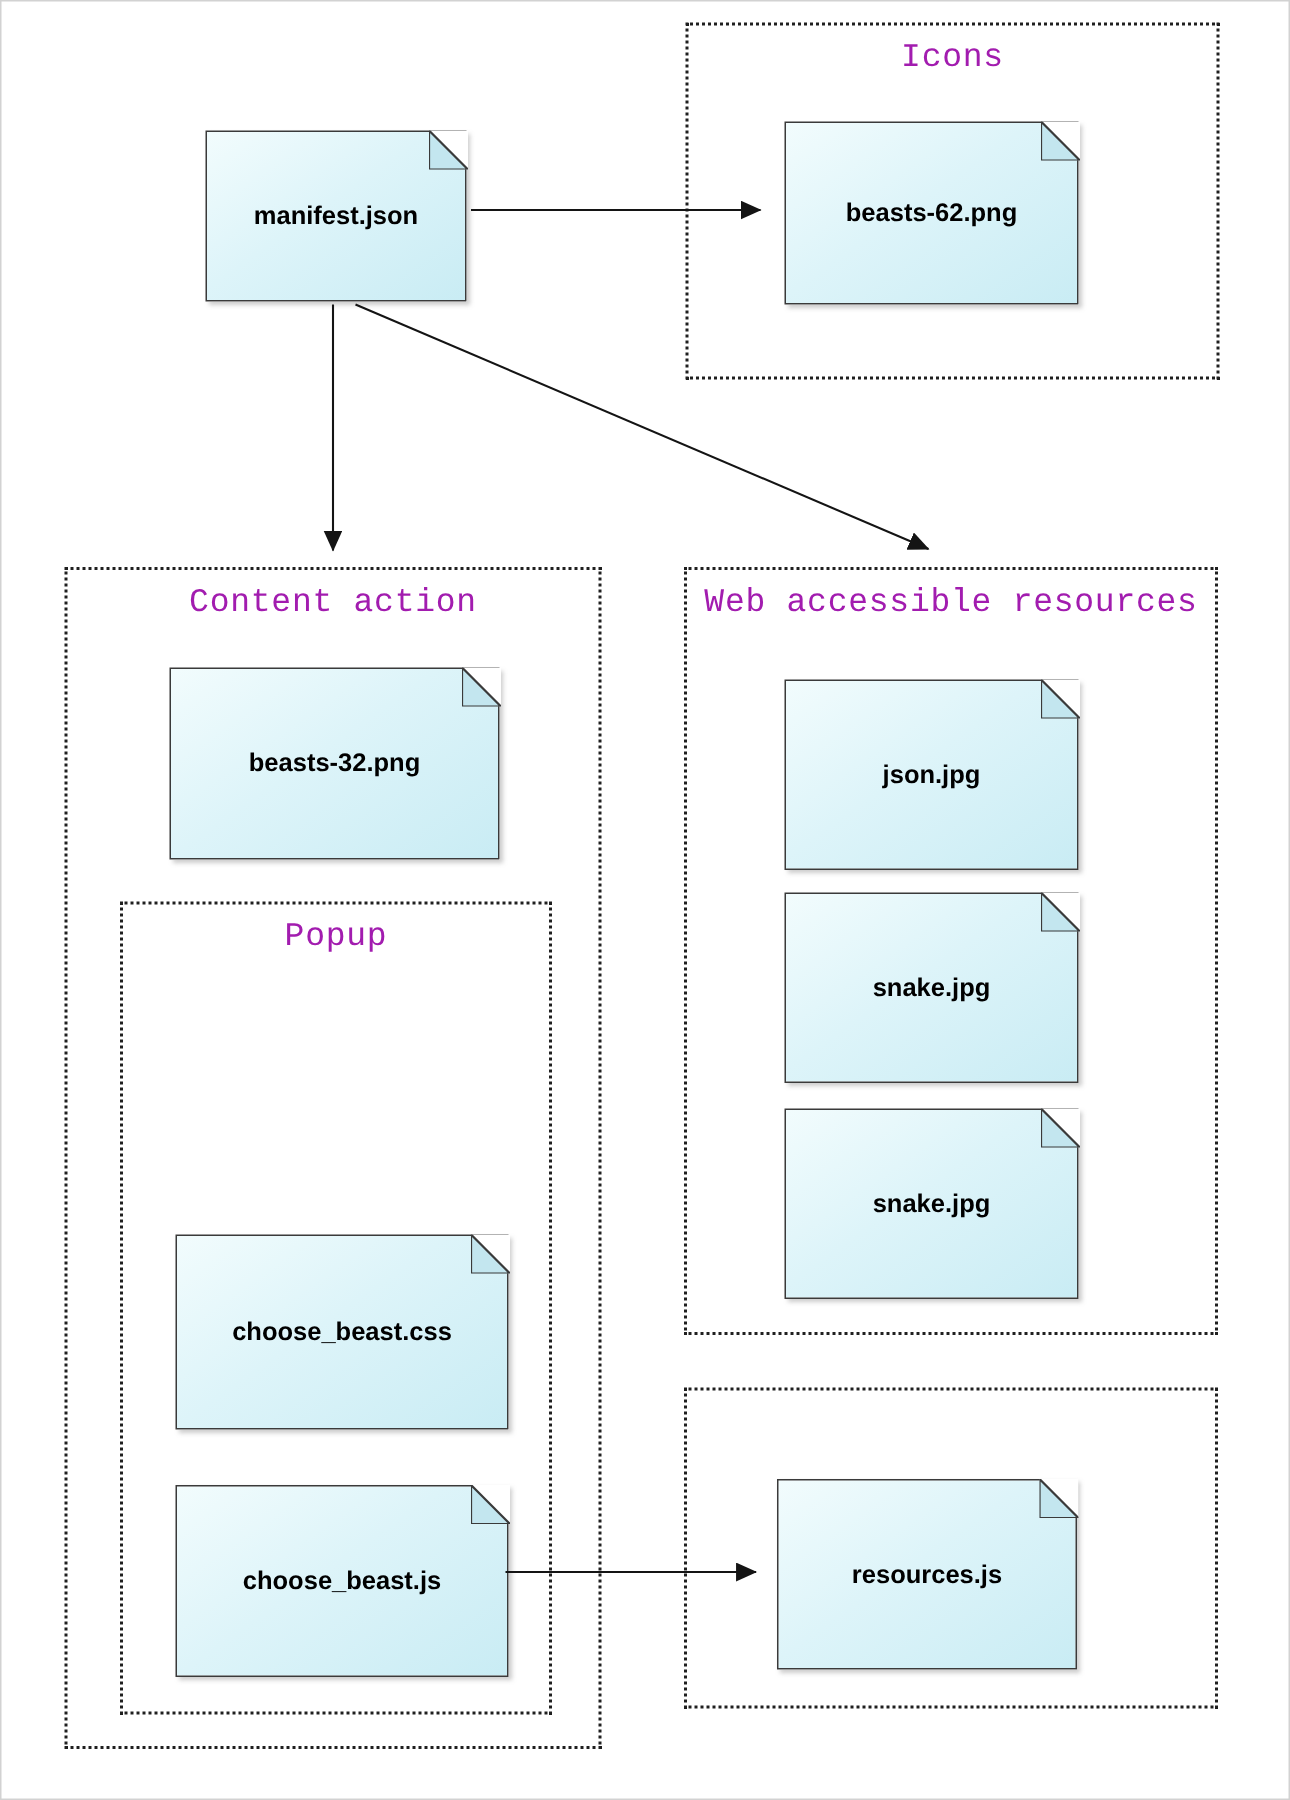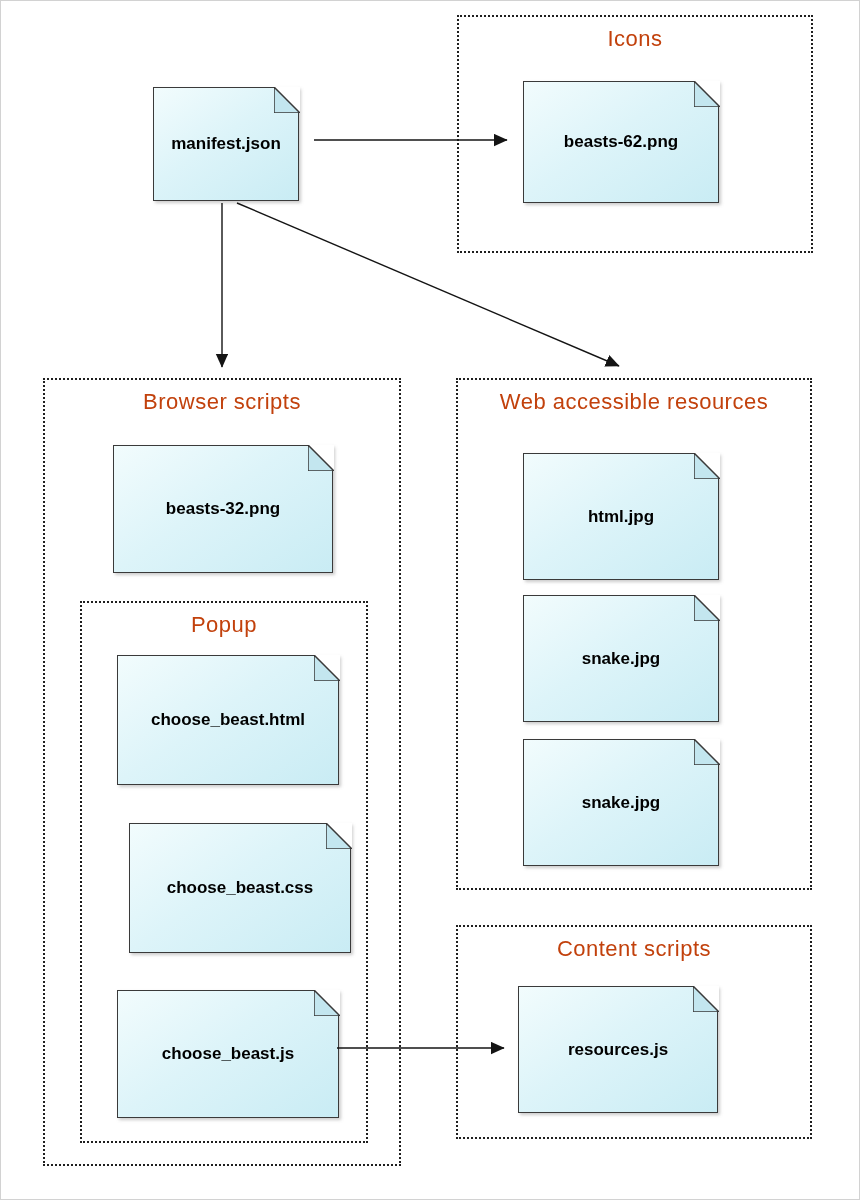--- a/index.html
+++ b/index.html
@@ -24,24 +24,24 @@
     box-sizing: border-box;
     border: 2px dotted #1f1f1f;
     background: transparent;
   }
   .group-title {
     position: absolute;
     top: 9px;
     left: 0;
     width: 100%;
     text-align: center;
-    font-family: Liberation Sans, sans-serif;
+    font-family: Liberation Mono, monospace;
     font-size: 22px;
     letter-spacing: 0.5px;
-    color: #c2410c;
+    color: #a21caf;
     white-space: nowrap;
   }
 
   
   .file {
     position: absolute;
     box-sizing: border-box;
     border: 1.5px solid #3a3a3a;
     background: linear-gradient(145deg, #f2fcfd 0%, #ddf4f9 45%, #c9ecf4 100%);
     box-shadow: 2px 2px 3px rgba(110,110,110,0.35);
@@ -75,62 +75,55 @@
     stroke: #141414;
     stroke-width: 1.4;
     marker-end: url(#ah);
   }
 </style>
 </head>
 <body>
 
 <div class="canvas">
 
-  <div class="file" style="left:152px; top:86px; width:146px; height:114px">
+  <div class="file" style="left:136px; top:86px; width:174px; height:114px">
     <svg class="fold" width="26" height="26" viewBox="0 0 26 26" aria-hidden="true">
       <path d="M0,0 L26,0 L26,26 Z" fill="#ffffff"></path>
       <path d="M0,0 L26,26 L0,26 Z" fill="#c3e6ef" stroke="#3a3a3a" stroke-width="1.5"></path>
     </svg>
     <span class="file-label">manifest.json</span>
   </div>
 
   <div class="group" style="left:456px; top:14px; width:356px; height:238px">
     <div class="group-title">Icons</div>
     <div class="file" style="left:64px; top:64px; width:196px; height:122px">
       <svg class="fold" width="26" height="26" viewBox="0 0 26 26" aria-hidden="true">
         <path d="M0,0 L26,0 L26,26 Z" fill="#ffffff"></path>
         <path d="M0,0 L26,26 L0,26 Z" fill="#c3e6ef" stroke="#3a3a3a" stroke-width="1.5"></path>
       </svg>
       <span class="file-label">beasts-62.png</span>
     </div>
   </div>
 
   <div class="group" style="left:42px; top:377px; width:358px; height:788px">
-    <div class="group-title">Browser scripts</div>
+    <div class="group-title">Content action</div>
 
     <div class="file" style="left:68px; top:65px; width:220px; height:128px">
       <svg class="fold" width="26" height="26" viewBox="0 0 26 26" aria-hidden="true">
         <path d="M0,0 L26,0 L26,26 Z" fill="#ffffff"></path>
         <path d="M0,0 L26,26 L0,26 Z" fill="#c3e6ef" stroke="#3a3a3a" stroke-width="1.5"></path>
       </svg>
       <span class="file-label">beasts-32.png</span>
     </div>
 
     <div class="group" style="left:35px; top:221px; width:288px; height:542px">
       <div class="group-title">Popup</div>
 
-      <div class="file" style="left:35px; top:52px; width:222px; height:130px">
-        <svg class="fold" width="26" height="26" viewBox="0 0 26 26" aria-hidden="true">
-          <path d="M0,0 L26,0 L26,26 Z" fill="#ffffff"></path>
-          <path d="M0,0 L26,26 L0,26 Z" fill="#c3e6ef" stroke="#3a3a3a" stroke-width="1.5"></path>
-        </svg>
-        <span class="file-label">choose_beast.html</span>
-      </div>
 
-      <div class="file" style="left:47px; top:220px; width:222px; height:130px">
+      <div class="file" style="left:35px; top:220px; width:222px; height:130px">
         <svg class="fold" width="26" height="26" viewBox="0 0 26 26" aria-hidden="true">
           <path d="M0,0 L26,0 L26,26 Z" fill="#ffffff"></path>
           <path d="M0,0 L26,26 L0,26 Z" fill="#c3e6ef" stroke="#3a3a3a" stroke-width="1.5"></path>
         </svg>
         <span class="file-label">choose_beast.css</span>
       </div>
 
       <div class="file" style="left:35px; top:387px; width:222px; height:128px">
         <svg class="fold" width="26" height="26" viewBox="0 0 26 26" aria-hidden="true">
           <path d="M0,0 L26,0 L26,26 Z" fill="#ffffff"></path>
@@ -142,42 +135,41 @@
   </div>
 
   <div class="group" style="left:455px; top:377px; width:356px; height:512px">
     <div class="group-title">Web accessible resources</div>
 
     <div class="file" style="left:65px; top:73px; width:196px; height:127px">
       <svg class="fold" width="26" height="26" viewBox="0 0 26 26" aria-hidden="true">
         <path d="M0,0 L26,0 L26,26 Z" fill="#ffffff"></path>
         <path d="M0,0 L26,26 L0,26 Z" fill="#c3e6ef" stroke="#3a3a3a" stroke-width="1.5"></path>
       </svg>
-      <span class="file-label">html.jpg</span>
+      <span class="file-label">json.jpg</span>
     </div>
 
     <div class="file" style="left:65px; top:215px; width:196px; height:127px">
       <svg class="fold" width="26" height="26" viewBox="0 0 26 26" aria-hidden="true">
         <path d="M0,0 L26,0 L26,26 Z" fill="#ffffff"></path>
         <path d="M0,0 L26,26 L0,26 Z" fill="#c3e6ef" stroke="#3a3a3a" stroke-width="1.5"></path>
       </svg>
       <span class="file-label">snake.jpg</span>
     </div>
 
     <div class="file" style="left:65px; top:359px; width:196px; height:127px">
       <svg class="fold" width="26" height="26" viewBox="0 0 26 26" aria-hidden="true">
         <path d="M0,0 L26,0 L26,26 Z" fill="#ffffff"></path>
         <path d="M0,0 L26,26 L0,26 Z" fill="#c3e6ef" stroke="#3a3a3a" stroke-width="1.5"></path>
       </svg>
       <span class="file-label">snake.jpg</span>
     </div>
   </div>
 
   <div class="group" style="left:455px; top:924px; width:356px; height:214px">
-    <div class="group-title">Content scripts</div>
 
     <div class="file" style="left:60px; top:59px; width:200px; height:127px">
       <svg class="fold" width="26" height="26" viewBox="0 0 26 26" aria-hidden="true">
         <path d="M0,0 L26,0 L26,26 Z" fill="#ffffff"></path>
         <path d="M0,0 L26,26 L0,26 Z" fill="#c3e6ef" stroke="#3a3a3a" stroke-width="1.5"></path>
       </svg>
       <span class="file-label">resources.js</span>
     </div>
   </div>
 

